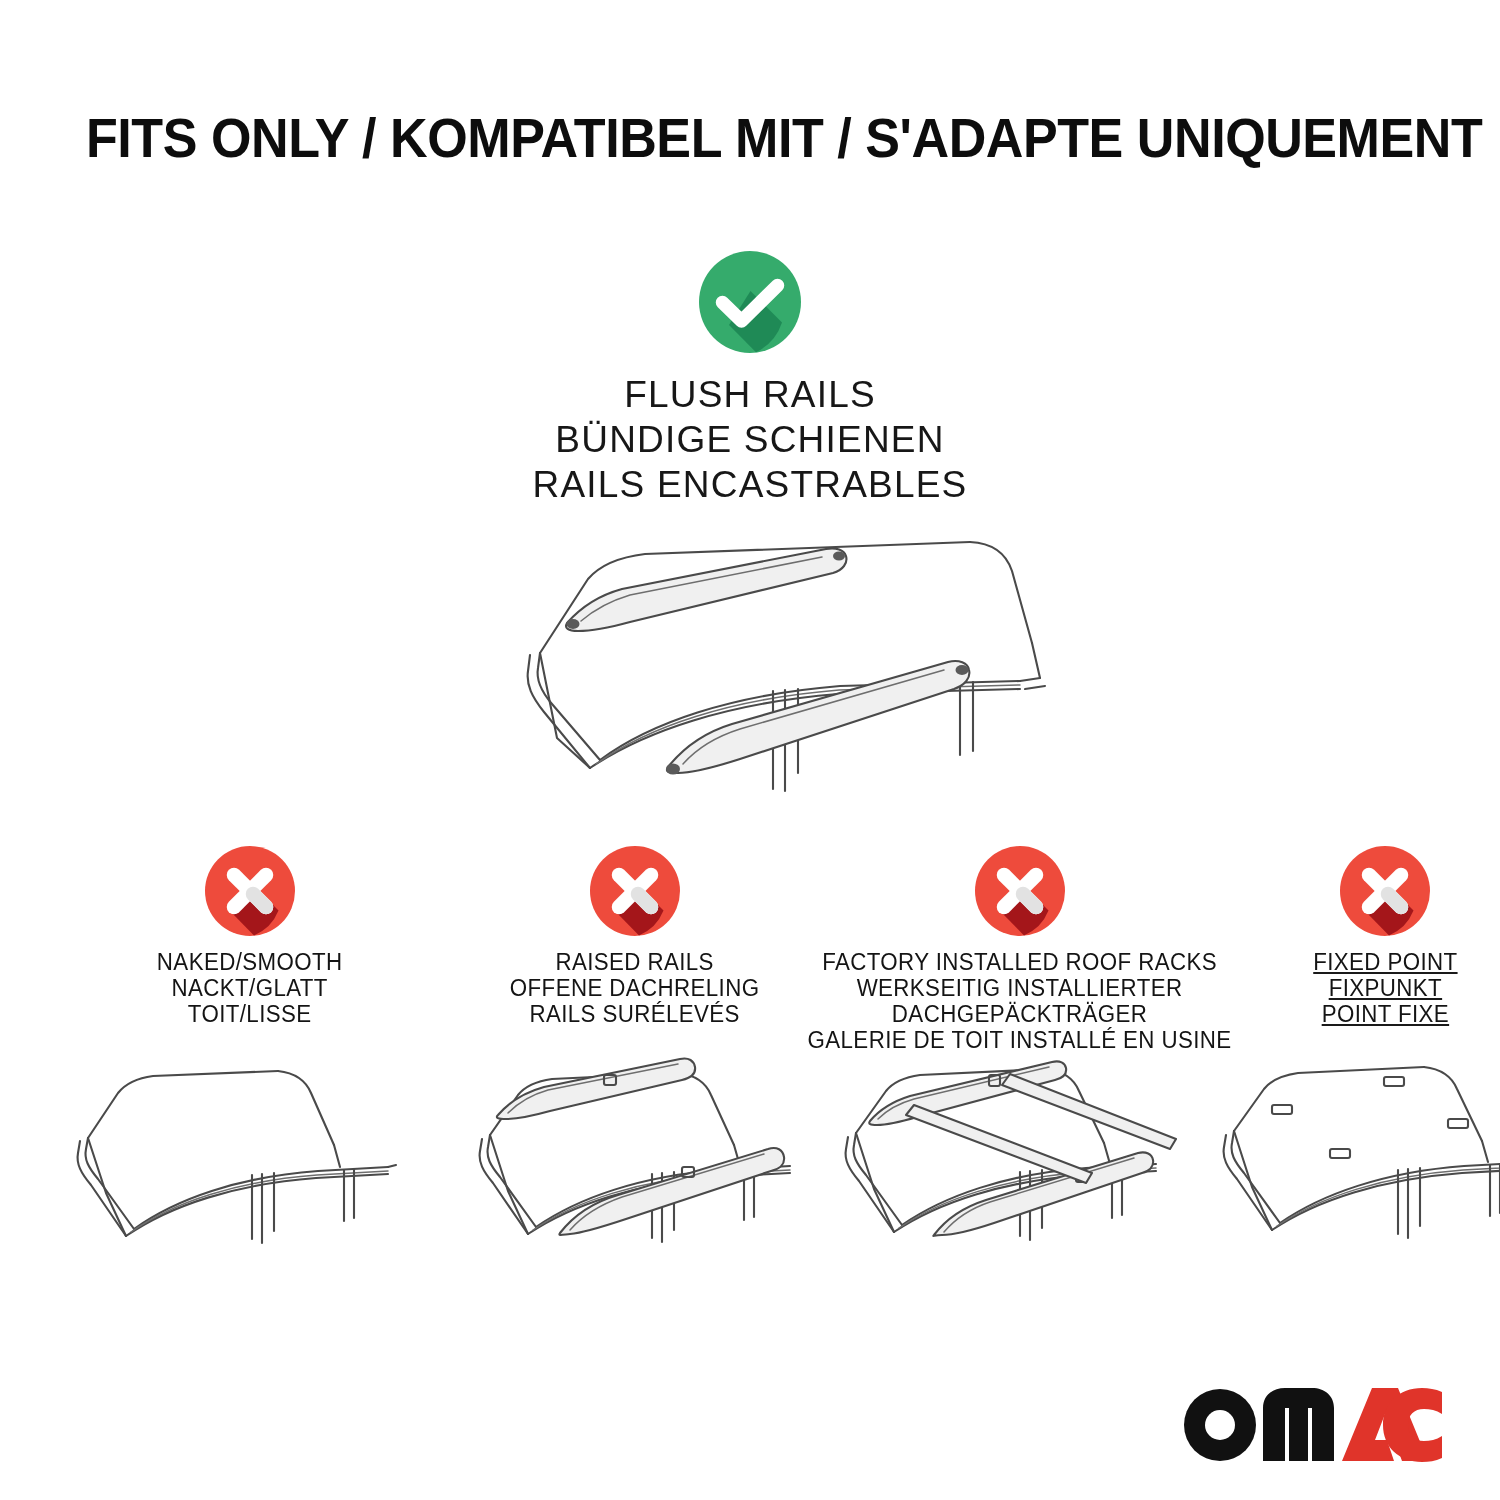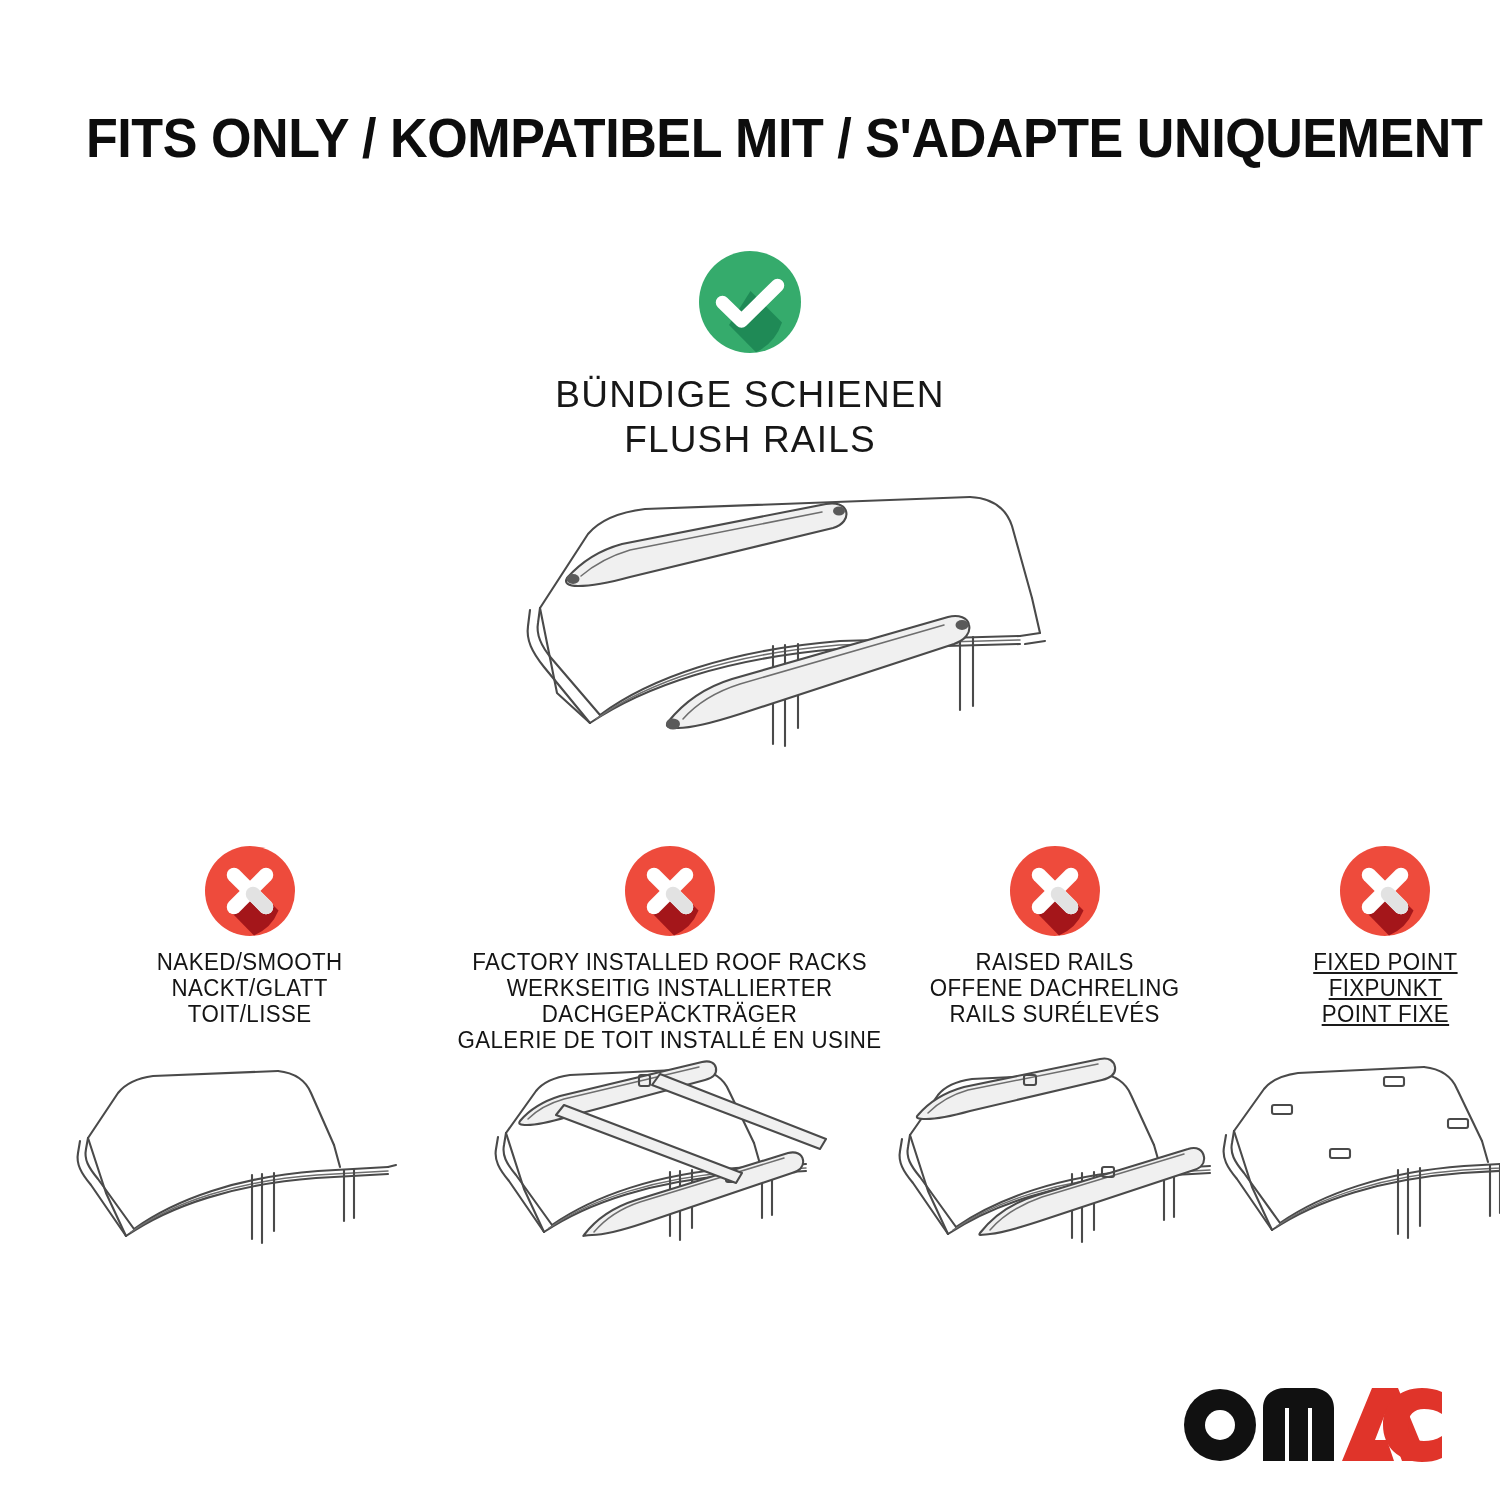--- a/index.html
+++ b/index.html
@@ -155,22 +155,23 @@
 
   <div class="check-icon-wrap">
     <svg width="104" height="104" viewBox="0 0 104 104">
       <circle cx="52" cy="52" r="51" fill="#35ab6c"></circle>
       <path d="M52.5 41 L84 72.5 A51 51 0 0 1 58 102.2 L31 75 Z" fill="#1f8a56"></path>
       <path d="M24.5 52.5 L43.5 71 L79.5 35.5" fill="none" stroke="#ffffff" stroke-width="13.5" stroke-linecap="round" stroke-linejoin="round"></path>
     </svg>
   </div>
 
   <div class="primary-caption">
+    <div>FLUSH RAILS</div>
     <div>BÜNDIGE SCHIENEN</div>
-    <div>FLUSH RAILS</div>
+    <div>RAILS ENCASTRABLES</div>
   </div>
 
   <div class="primary-art">
     <svg viewBox="0 0 620 300" width="620" height="300">
 
       <path class="lineart" d="M100 130 L148 56 C160 42 180 34 205 31 L530 19"></path>
       <path class="lineart" d="M530 19 C552 20 566 30 572 48 L592 120"></path>
       <path class="lineart" d="M592 120 L600 155"></path>
 
       <path class="lineart" d="M100 130 L98 145 C96 156 100 167 112 181 L160 237"></path>
@@ -236,70 +237,20 @@
         <path class="lineart" d="M204 122 L204 186"></path>
         <path class="lineart" d="M214 121 L214 190"></path>
         <path class="lineart" d="M226 120 L226 178"></path>
         <path class="lineart" d="M296 117 L296 168"></path>
         <path class="lineart" d="M306 116 L306 165"></path>
         <path class="lineart" d="M340 114 L348 112"></path>
       </svg>
     </div>
   </div>
 
-  <div class="col c2">
-    <div class="x-icon-wrap">
-      <svg width="92" height="92" viewBox="0 0 92 92">
-        <circle cx="46" cy="46" r="45" fill="#ee4b3c"></circle>
-        <path d="M46 37 L74.5 65.5 A45 45 0 0 1 50 90.4 L26 66 Z" fill="#a4161a"></path>
-        <g stroke-linecap="round">
-          <path d="M30 30 L62 62" stroke="#ffffff" stroke-width="14.5"></path>
-          <path d="M62 30 L30 62" stroke="#ffffff" stroke-width="14.5"></path>
-          <path d="M49 49 L62 62" stroke="#e2e2e2" stroke-width="14.5"></path>
-        </g>
-      </svg>
-    </div>
-    <div class="col-caption">
-      <div>FACTORY INSTALLED ROOF RACKS</div>
-      <div>WERKSEITIG INSTALLIERTER</div>
-      <div>DACHGEPÄCKTRÄGER</div>
-      <div>GALERIE DE TOIT INSTALLÉ EN USINE</div>
-    </div>
-    <div class="col-art">
-      <svg viewBox="0 0 400 240" width="400" height="240">
-
-        <path class="lineart" d="M42 80 L72 38 C80 28 92 24 106 22 L232 16"></path>
-        <path class="lineart" d="M232 16 C250 18 260 26 265 38 L290 90"></path>
-        <path class="lineart" d="M42 80 L40 92 C38 102 42 110 52 122 L88 172"></path>
-        <path class="lineart" d="M34 84 L32 96 C30 107 35 116 45 128 L80 179"></path>
-        <path class="lineart" d="M42 80 L60 136 L80 179"></path>
-        <path class="lineart" d="M88 172 C130 143 192 121 272 115 L342 111"></path>
-        <path class="lineart" d="M80 179 C125 149 190 128 270 122 L342 118"></path>
-        <path class="lineart-thin" d="M85 175 C128 146 191 125 271 119 L342 115"></path>
-        <path class="lineart" d="M206 119 L206 183"></path>
-        <path class="lineart" d="M216 118 L216 187"></path>
-        <path class="lineart" d="M228 117 L228 175"></path>
-        <path class="lineart" d="M298 114 L298 165"></path>
-        <path class="lineart" d="M308 113 L308 162"></path>
-        <path class="lineart" d="M290 90 L296 111"></path>
-
-        <path class="railfill" d="M56 68 C66 56 80 48 96 43 L238 9 C246 7 251 10 252 15 C253 21 249 25 241 27 L103 64 C86 69 72 72 63 72 C56 72 54 71 56 68 Z"></path>
-        <path class="lineart-thin" d="M64 66 C74 56 86 50 100 46 L235 14"></path>
-        <rect x="175" y="22" width="11" height="11" rx="2" class="lineart"></rect>
-
-        <path class="railfill" d="M120 182 C132 166 150 154 172 147 L324 100 C332 98 338 101 339 107 C340 113 336 118 328 120 L180 170 C156 178 138 182 128 182 C120 182 118 184 120 182 Z"></path>
-        <path class="lineart-thin" d="M130 179 C142 165 158 155 176 149 L320 105"></path>
-        <rect x="262" y="119" width="11" height="10" rx="2" class="lineart"></rect>
-
-        <path class="railfill" d="M100 52 L278 120 L272 130 L92 62 Z"></path>
-        <path class="railfill" d="M196 21 L362 86 L356 96 L188 32 Z"></path>
-      </svg>
-    </div>
-  </div>
-
   <div class="col c3">
     <div class="x-icon-wrap">
       <svg width="92" height="92" viewBox="0 0 92 92">
         <circle cx="46" cy="46" r="45" fill="#ee4b3c"></circle>
         <path d="M46 37 L74.5 65.5 A45 45 0 0 1 50 90.4 L26 66 Z" fill="#a4161a"></path>
         <g stroke-linecap="round">
           <path d="M30 30 L62 62" stroke="#ffffff" stroke-width="14.5"></path>
           <path d="M62 30 L30 62" stroke="#ffffff" stroke-width="14.5"></path>
           <path d="M49 49 L62 62" stroke="#e2e2e2" stroke-width="14.5"></path>
         </g>
@@ -331,20 +282,70 @@
         <path class="lineart-thin" d="M66 60 C78 48 92 41 106 37 L236 11"></path>
         <rect x="162" y="22" width="12" height="10" rx="2" class="lineart"></rect>
 
         <path class="railfill" d="M118 180 C132 162 152 149 176 142 L326 96 C335 93 341 97 342 104 C343 111 338 116 329 118 L184 166 C160 174 140 180 128 181 C119 182 116 183 118 180 Z"></path>
         <path class="lineart-thin" d="M128 177 C142 161 160 151 180 144 L322 101"></path>
         <rect x="240" y="114" width="12" height="10" rx="2" class="lineart"></rect>
       </svg>
     </div>
   </div>
 
+  <div class="col c2">
+    <div class="x-icon-wrap">
+      <svg width="92" height="92" viewBox="0 0 92 92">
+        <circle cx="46" cy="46" r="45" fill="#ee4b3c"></circle>
+        <path d="M46 37 L74.5 65.5 A45 45 0 0 1 50 90.4 L26 66 Z" fill="#a4161a"></path>
+        <g stroke-linecap="round">
+          <path d="M30 30 L62 62" stroke="#ffffff" stroke-width="14.5"></path>
+          <path d="M62 30 L30 62" stroke="#ffffff" stroke-width="14.5"></path>
+          <path d="M49 49 L62 62" stroke="#e2e2e2" stroke-width="14.5"></path>
+        </g>
+      </svg>
+    </div>
+    <div class="col-caption">
+      <div>FACTORY INSTALLED ROOF RACKS</div>
+      <div>WERKSEITIG INSTALLIERTER</div>
+      <div>DACHGEPÄCKTRÄGER</div>
+      <div>GALERIE DE TOIT INSTALLÉ EN USINE</div>
+    </div>
+    <div class="col-art">
+      <svg viewBox="0 0 400 240" width="400" height="240">
+
+        <path class="lineart" d="M42 80 L72 38 C80 28 92 24 106 22 L232 16"></path>
+        <path class="lineart" d="M232 16 C250 18 260 26 265 38 L290 90"></path>
+        <path class="lineart" d="M42 80 L40 92 C38 102 42 110 52 122 L88 172"></path>
+        <path class="lineart" d="M34 84 L32 96 C30 107 35 116 45 128 L80 179"></path>
+        <path class="lineart" d="M42 80 L60 136 L80 179"></path>
+        <path class="lineart" d="M88 172 C130 143 192 121 272 115 L342 111"></path>
+        <path class="lineart" d="M80 179 C125 149 190 128 270 122 L342 118"></path>
+        <path class="lineart-thin" d="M85 175 C128 146 191 125 271 119 L342 115"></path>
+        <path class="lineart" d="M206 119 L206 183"></path>
+        <path class="lineart" d="M216 118 L216 187"></path>
+        <path class="lineart" d="M228 117 L228 175"></path>
+        <path class="lineart" d="M298 114 L298 165"></path>
+        <path class="lineart" d="M308 113 L308 162"></path>
+        <path class="lineart" d="M290 90 L296 111"></path>
+
+        <path class="railfill" d="M56 68 C66 56 80 48 96 43 L238 9 C246 7 251 10 252 15 C253 21 249 25 241 27 L103 64 C86 69 72 72 63 72 C56 72 54 71 56 68 Z"></path>
+        <path class="lineart-thin" d="M64 66 C74 56 86 50 100 46 L235 14"></path>
+        <rect x="175" y="22" width="11" height="11" rx="2" class="lineart"></rect>
+
+        <path class="railfill" d="M120 182 C132 166 150 154 172 147 L324 100 C332 98 338 101 339 107 C340 113 336 118 328 120 L180 170 C156 178 138 182 128 182 C120 182 118 184 120 182 Z"></path>
+        <path class="lineart-thin" d="M130 179 C142 165 158 155 176 149 L320 105"></path>
+        <rect x="262" y="119" width="11" height="10" rx="2" class="lineart"></rect>
+
+        <path class="railfill" d="M100 52 L278 120 L272 130 L92 62 Z"></path>
+        <path class="railfill" d="M196 21 L362 86 L356 96 L188 32 Z"></path>
+      </svg>
+    </div>
+  </div>
+
   <div class="col c4">
     <div class="x-icon-wrap">
       <svg width="92" height="92" viewBox="0 0 92 92">
         <circle cx="46" cy="46" r="45" fill="#ee4b3c"></circle>
         <path d="M46 37 L74.5 65.5 A45 45 0 0 1 50 90.4 L26 66 Z" fill="#a4161a"></path>
         <g stroke-linecap="round">
           <path d="M30 30 L62 62" stroke="#ffffff" stroke-width="14.5"></path>
           <path d="M62 30 L30 62" stroke="#ffffff" stroke-width="14.5"></path>
           <path d="M49 49 L62 62" stroke="#e2e2e2" stroke-width="14.5"></path>
         </g>

